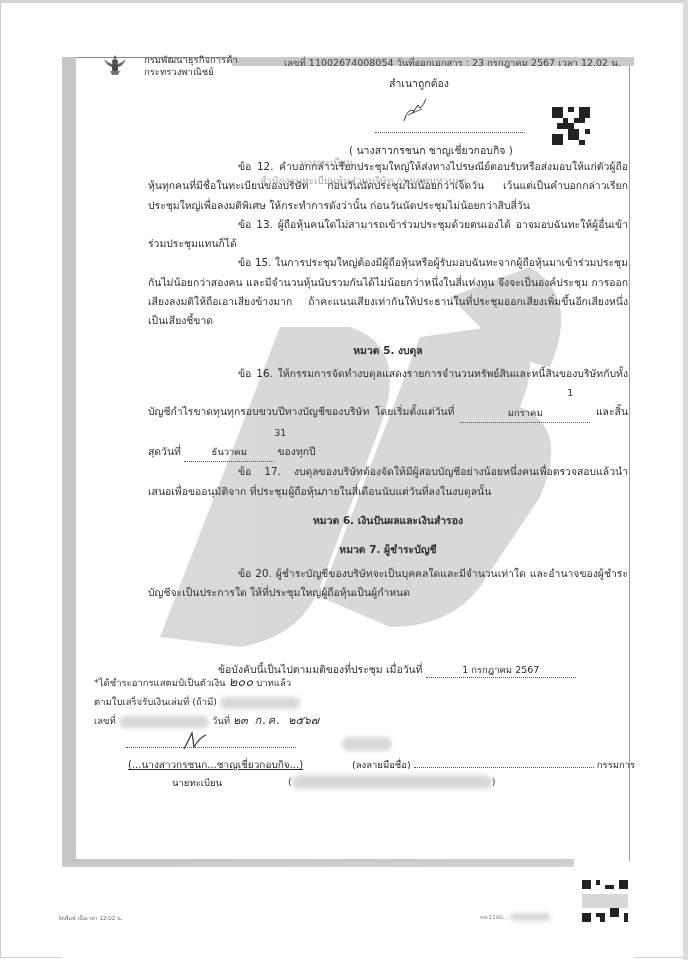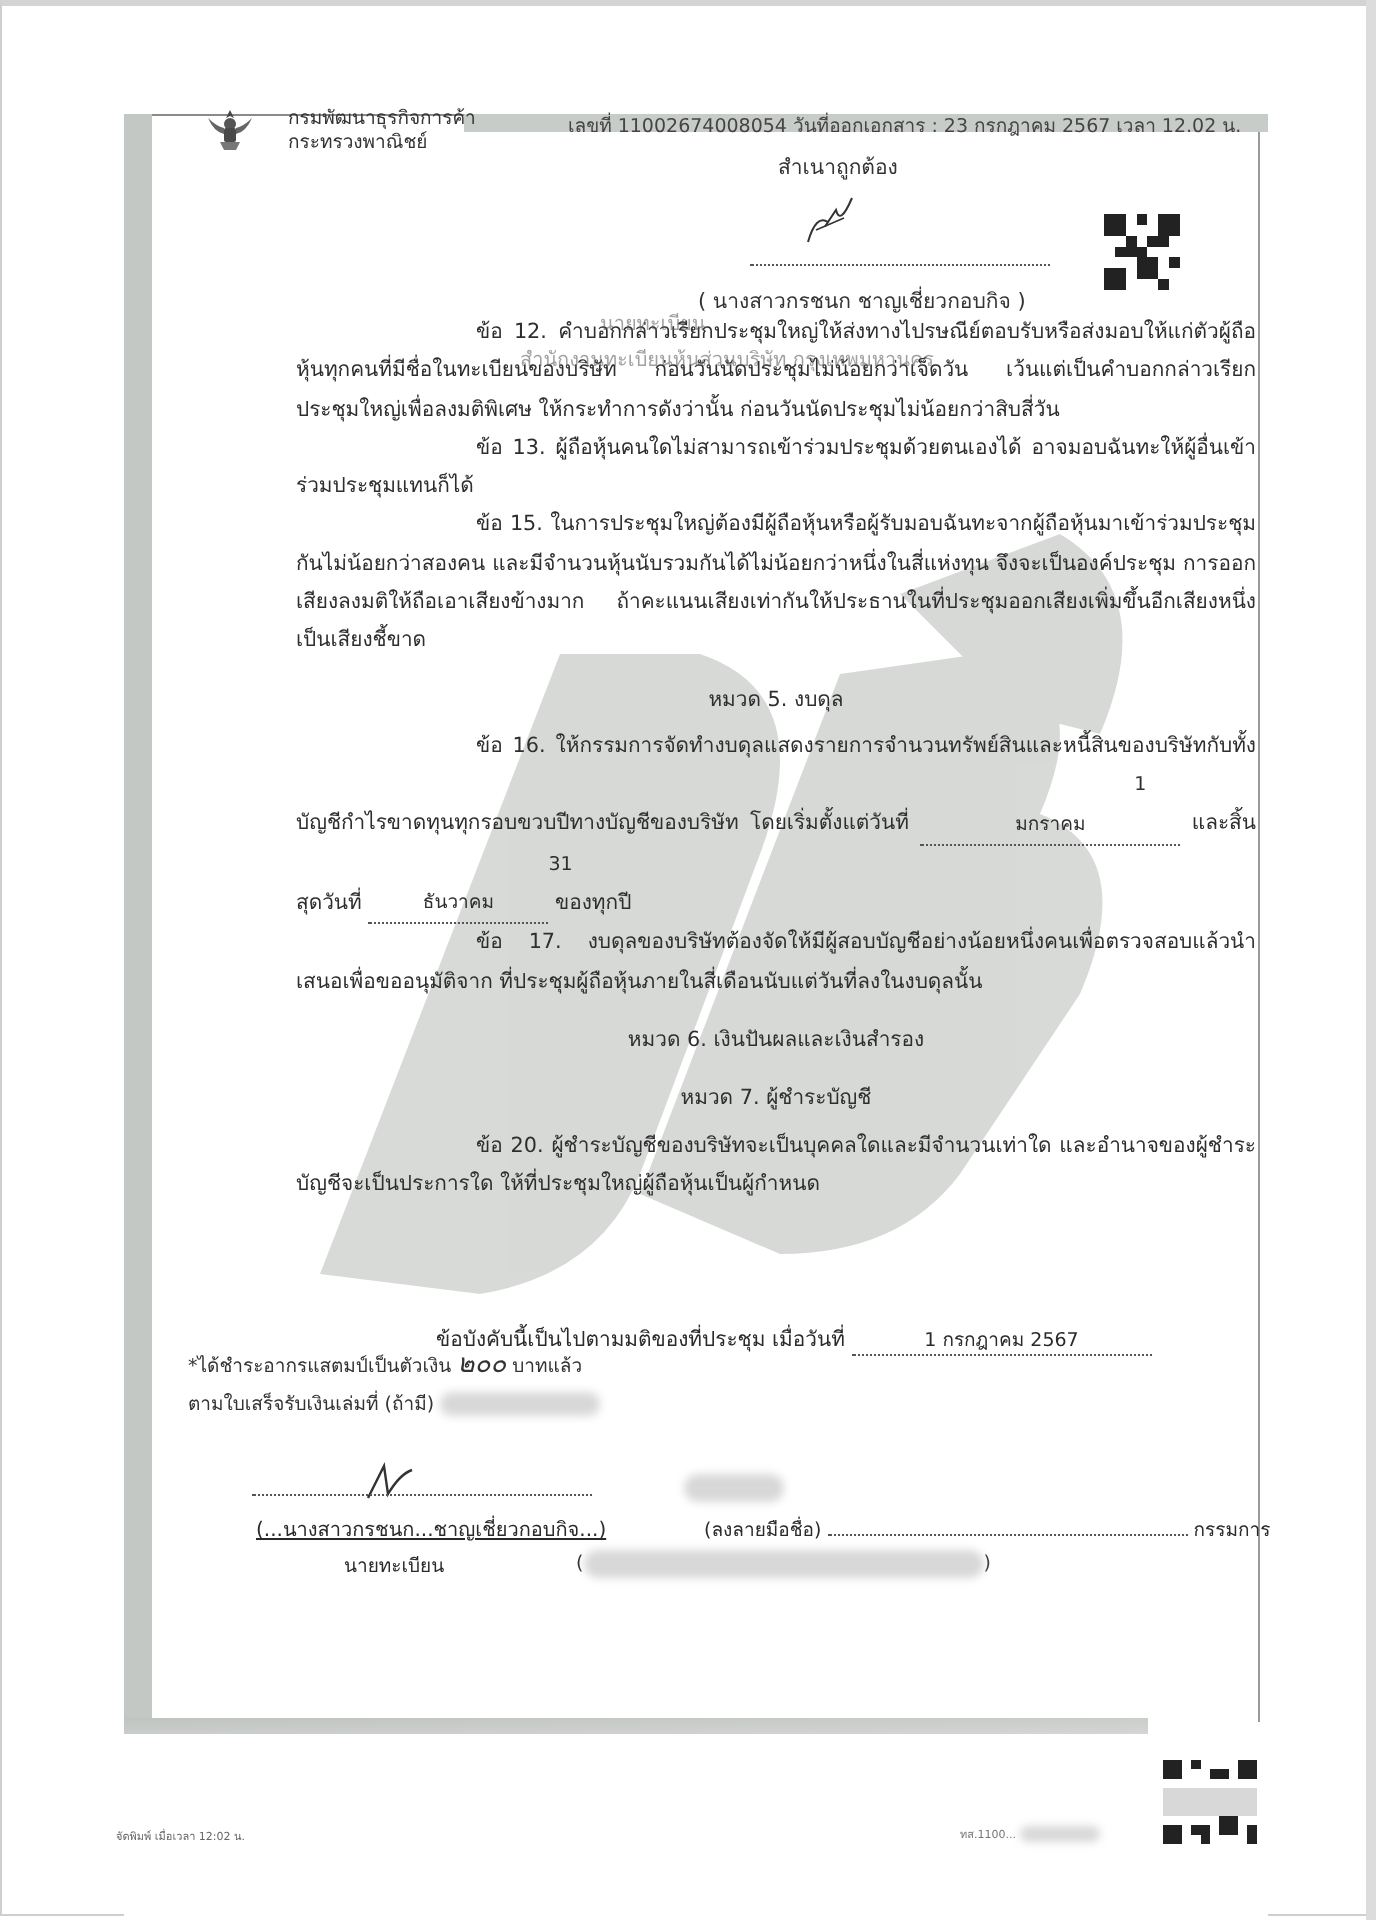--- a/index.html
+++ b/index.html
@@ -60,21 +60,21 @@
   .qr-top { position:absolute; left:490px; top:50px; width:38px; height:38px; }
   .overlay-stamp {
     position:absolute; left:0; top:0; font-size:10px; color:#555; opacity:.55; white-space:nowrap;
   }
   .body-text {
     position:absolute; left:86px; top:100px; width:480px;
     font-size:10.4px; line-height:19.3px; color:#2e2e2e;
   }
   .para { margin:0; text-align:justify; }
   .indent { text-indent:90px; }
-  .heading { text-align:center; font-weight:normal; margin:10px 0 4px; }
+  .heading { text-align:center; font-weight:bold; margin:10px 0 4px; }
   .fill {
     display:inline-block; border-bottom:1px dotted #555; text-align:center; font-size:9.5px;
   }
   .watermark {
     position:absolute; left:88px; top:200px; width:430px; height:420px; pointer-events:none;
   }
   .resolution {
     position:absolute; left:156px; top:604px; font-size:10.4px; white-space:nowrap;
   }
   .stamp-block {
@@ -191,20 +191,26 @@
   <div class="stamp-block">
     <div>
       <span>*ได้ชำระอากรแสตมป์เป็นตัวเงิน</span>
       <span class="hand">๒๐๐</span>
       <span>บาทแล้ว</span>
     </div>
     <div>
       <span>ตามใบเสร็จรับเงินเล่มที่ (ถ้ามี)</span>
       <span class="blur" style="width:80px;height:12px;"></span>
     </div>
+    <div>
+      <span>เลขที่</span>
+      <span class="blur" style="width:90px;height:12px;"></span>
+      <span>วันที่</span>
+      <span class="hand" style="font-size:11px;">๒๓ ก.ค. ๒๕๖๗</span>
+    </div>
   </div>
 
   <svg style="position:absolute; left:118px; top:672px; width:30px; height:22px;" viewBox="0 0 30 22">
     <path d="M4 20 L12 4 L14 18 Q20 8 26 6" stroke="#333" stroke-width="1.2" fill="none"></path>
   </svg>
   <div class="registrar-sig dotline"></div>
   <div class="registrar-name">(...นางสาวกรชนก...ชาญเชี่ยวกอบกิจ...)</div>
   <div class="registrar-title">นายทะเบียน</div>
 
   <div class="director-line">

